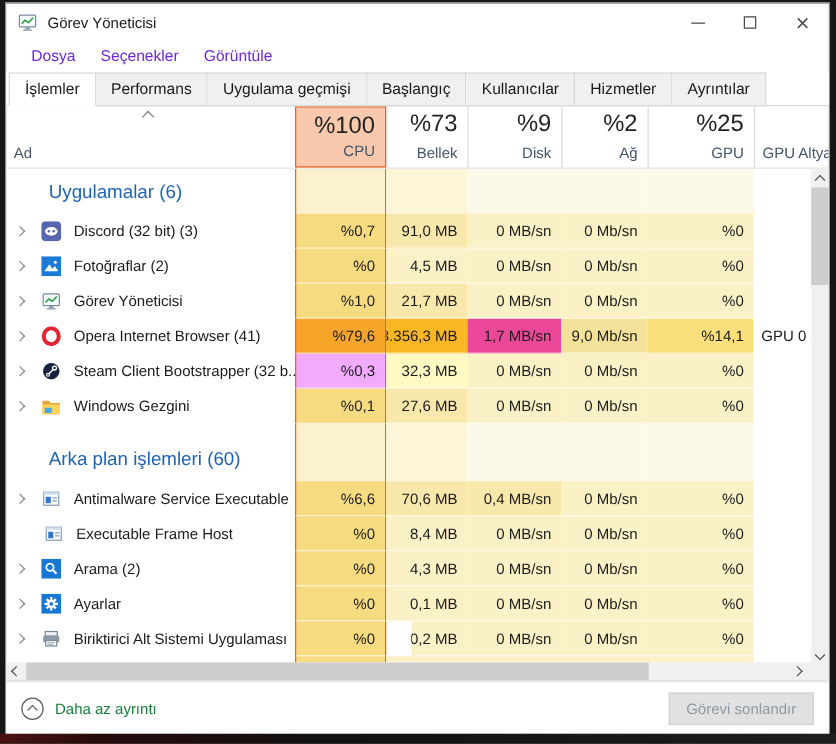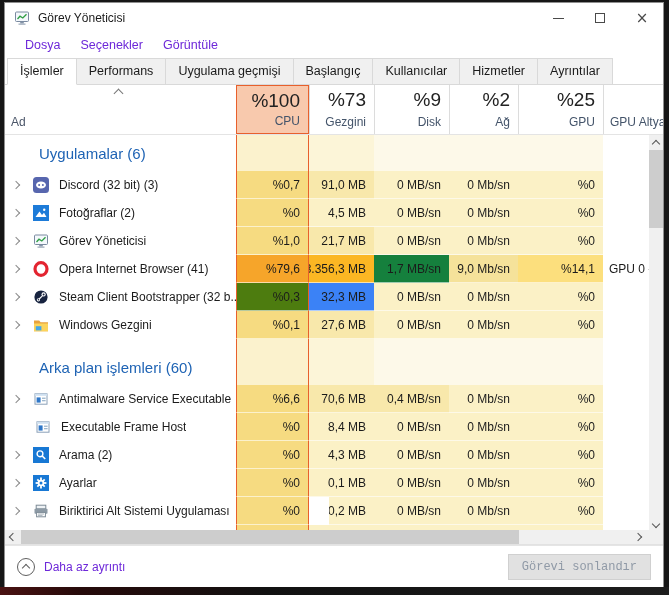--- a/index.html
+++ b/index.html
@@ -72,22 +72,22 @@
   .h-thumb { position:absolute; left:16px; top:0; height:14px; width:498px; background:#cdcdcd; }
   .c-up { width:6px; height:6px; border-top:1.5px solid #555; border-right:1.5px solid #555; transform:rotate(-45deg); margin-top:3px; }
   .c-down { width:6px; height:6px; border-top:1.5px solid #555; border-right:1.5px solid #555; transform:rotate(135deg); margin-bottom:3px; }
   .c-left { position:absolute; left:5px; top:4px; width:6px; height:6px; border-top:1.5px solid #555; border-right:1.5px solid #555; transform:rotate(-135deg); }
   .c-right { position:absolute; right:22px; top:4px; width:6px; height:6px; border-top:1.5px solid #555; border-right:1.5px solid #555; transform:rotate(45deg); }
   
   .footer { flex:1; border-top:1px solid #e5e5e5; display:flex; align-items:center; padding:0 12px; background:#fff; }
   .details-toggle { display:flex; align-items:center; }
   .toggle-circle { width:18px; height:18px; border:1px solid #5f5f5f; border-radius:50%; display:flex; align-items:center; justify-content:center; }
   .toggle-circle .c-up { margin-top:2px; border-color:#5f5f5f; }
-  .toggle-label { margin-left:9px; font-size:12px; color:#6d28d9; }
-  .end-task-btn { margin-left:auto; background:#e1e1e1; border:1px solid #d0d0d0; color:#8f99a6; font-size:12px; padding:5px 13px; font-family:Liberation Mono, monospace; }
+  .toggle-label { margin-left:9px; font-size:12px; color:#15803d; }
+  .end-task-btn { margin-left:auto; background:#e1e1e1; border:1px solid #d0d0d0; color:#8f99a6; font-size:12px; padding:5px 13px; font-family:Liberation Sans, sans-serif; }
 </style>
 </head>
 <body>
 
 <div id="window">
 
   <div class="titlebar">
     <span class="app-ic" id="titlebar-icon"><svg viewBox="0 0 16 16">
           <rect x="1.5" y="2" width="13" height="9.5" rx="1" fill="#f4f8fc" stroke="#7a8aa0"></rect>
           <polyline points="3.5,9 6,6.2 8.8,8 12.5,4.2" stroke="#2f9e44" fill="none" stroke-width="1.3"></polyline>
@@ -128,21 +128,21 @@
     <div class="name-hdr">
       <span class="sort-arrow"></span>
       <span class="ad">Ad</span>
     </div>
   <div class="hcol sel">
         <span class="total">%100</span>
         <span class="clabel">CPU</span>
       </div>
       <div class="hcol">
         <span class="total">%73</span>
-        <span class="clabel">Gezgini</span>
+        <span class="clabel">Bellek</span>
       </div>
       <div class="hcol">
         <span class="total">%9</span>
         <span class="clabel">Disk</span>
       </div>
       <div class="hcol">
         <span class="total">%2</span>
         <span class="clabel">Ağ</span>
       </div>
       <div class="hcol">
@@ -222,40 +222,40 @@
         <div class="grid-row proc-row">
           <div class="namecell">
             <span class="chev"></span>
             <span class="row-icon"><svg viewBox="0 0 16 16">
                 <ellipse cx="8" cy="8" rx="6" ry="6.4" fill="none" stroke="#e32430" stroke-width="3.2"></ellipse>
               </svg></span>
             <span class="row-label">Opera Internet Browser (41)</span>
           </div>
           <div class="cell col-cpu" style="background: rgb(246, 165, 42);">%79,6</div>
           <div class="cell col-memory" style="background: rgb(251, 183, 35);">3.356,3 MB</div>
-          <div class="cell col-disk" style="background: #15803d; padding-left: 32px;">1,7 MB/sn</div>
+          <div class="cell col-disk" style="background: #ec4899; padding-left: 32px;">1,7 MB/sn</div>
           <div class="cell col-network" style="background: rgb(245, 226, 154);">9,0 Mb/sn</div>
           <div class="cell col-gpu" style="background: rgb(252, 223, 125);">%14,1</div>
           <div class="cell col-eng" style="background: rgb(255, 255, 255);">GPU 0 -</div>
         </div>
         <div class="grid-row proc-row">
           <div class="namecell">
             <span class="chev"></span>
             <span class="row-icon"><svg viewBox="0 0 16 16">
                 <circle cx="8" cy="8" r="6.6" fill="#17233f"></circle>
                 <circle cx="10.6" cy="5.4" r="2.1" fill="#fff"></circle>
                 <circle cx="10.6" cy="5.4" r="1" fill="#17233f"></circle>
                 <line x1="9.4" y1="6.8" x2="6.2" y2="10" stroke="#fff" stroke-width="1.1"></line>
                 <circle cx="5.4" cy="10.8" r="1.6" fill="#fff"></circle>
                 <circle cx="5.4" cy="10.8" r="0.7" fill="#17233f"></circle>
               </svg></span>
             <span class="row-label">Steam Client Bootstrapper (32 b...</span>
           </div>
-          <div class="cell col-cpu" style="background: #4d7c0f;">%0,3</div>
-          <div class="cell col-memory" style="background: #3b82f6; text-align: center;">32,3 MB</div>
+          <div class="cell col-cpu" style="background: #f0abfc;">%0,3</div>
+          <div class="cell col-memory" style="background: #fef9c3; text-align: center;">32,3 MB</div>
           <div class="cell col-disk" style="background: rgb(251, 241, 198);">0 MB/sn</div>
           <div class="cell col-network" style="background: rgb(251, 241, 198);">0 Mb/sn</div>
           <div class="cell col-gpu" style="background: rgb(251, 241, 198);">%0</div>
           <div class="cell col-eng" style="background: rgb(255, 255, 255);"></div>
         </div>
         <div class="grid-row proc-row">
           <div class="namecell">
             <span class="chev"></span>
             <span class="row-icon"><svg viewBox="0 0 16 16">
                 <path d="M1 3.5 h5.2 l1.4 1.8 H15 v9 H1 Z" fill="#e8a33d"></path>

